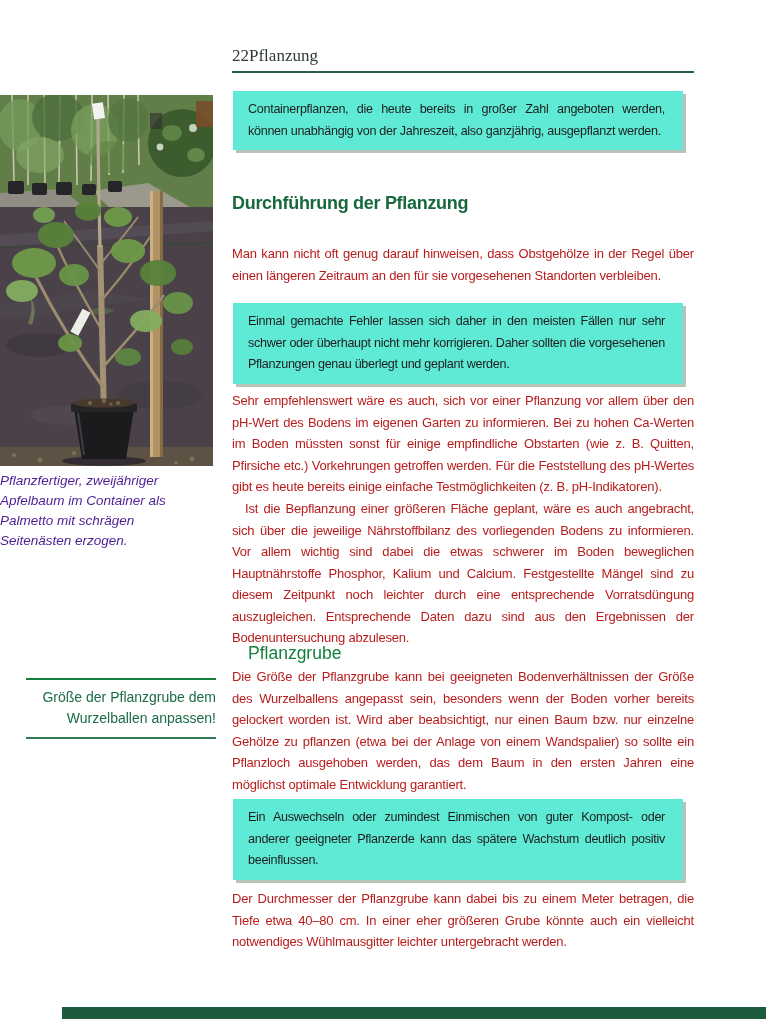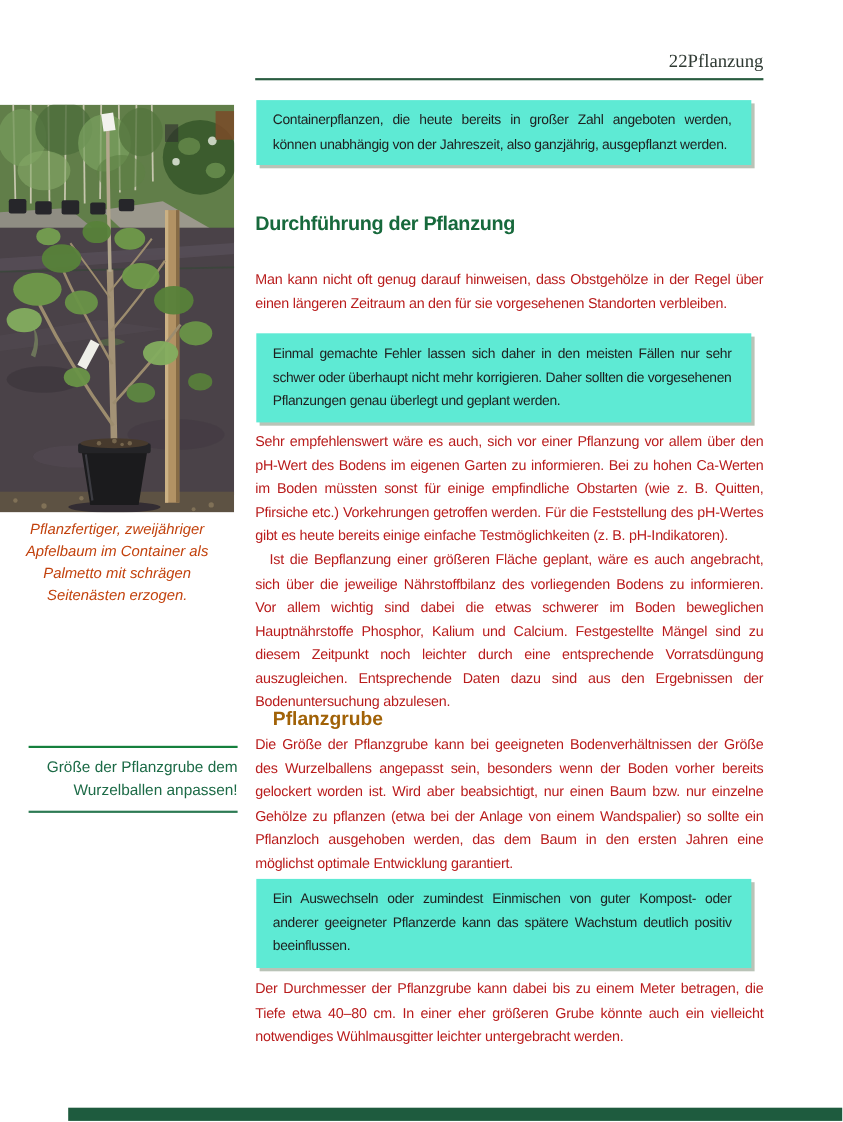--- a/index.html
+++ b/index.html
@@ -1,43 +1,43 @@
 <!DOCTYPE html>
 <html lang="de"><head>
 <meta charset="utf-8">
 <style>
   html,body{margin:0;padding:0;background:#ffffff;}
   .page{position:relative;width:766px;height:1020px;background:#ffffff;overflow:hidden;
         font-family:"Liberation Sans","DejaVu Sans",sans-serif;}
   
   .pagehead{position:absolute;left:232px;top:46px;width:462px;display:flex;
-            justify-content:flex-end;align-items:flex-end;
+            justify-content:flex-start;align-items:flex-end;
             border-bottom:2px solid #2a5c41;padding-bottom:5px;
             font-family:"Liberation Serif","DejaVu Serif",serif;
             font-size:17px;color:#2f3a33;}
   
   .photo{position:absolute;left:0;top:95px;width:213px;height:371px;overflow:hidden;}
-  .caption{position:absolute;left:0;top:471px;width:213px;text-align:center;
-           font-style:italic;color:#c2410c;font-size:13.5px;line-height:20px;
+  .caption{position:absolute;left:0;top:471px;width:213px;text-align:left;
+           font-style:italic;color:#4c1d95;font-size:13.5px;line-height:20px;
            white-space:pre-line;}
   .margin-note{position:absolute;left:26px;top:678px;width:190px;text-align:right;
            color:#1d6b47;font-size:14px;line-height:21px;padding:7px 0 8px 0;
            border-top:2px solid #15803d;border-bottom:2px solid #2d7a54;
            white-space:pre-line;}
   
   .blk{position:absolute;left:232px;width:462px;font-size:13px;line-height:21.5px;
        color:#b91c1c;text-align:justify;letter-spacing:-0.2px;hyphens:auto;}
   .box{position:absolute;left:233px;width:450px;box-sizing:border-box;
        padding:8px 18px 8px 15px;background:#5eead4;box-shadow:3px 3px 0 #b9c3b7;
        font-size:12.6px;line-height:21.5px;letter-spacing:-0.3px;color:#1e1e1e;
        text-align:justify;hyphens:auto;}
   .h1{position:absolute;left:232px;top:193px;width:462px;margin:0;
       font-size:18px;font-weight:bold;color:#17693c;letter-spacing:-0.3px;}
   .h2{position:absolute;left:232px;top:643px;width:462px;margin:0;
-      padding-left:16px;font-size:17.5px;font-weight:bold;color:#a16207;
+      padding-left:16px;font-size:17.5px;font-weight:normal;color:#15803d;
       box-sizing:border-box;}
   .indent{text-indent:13px;}
   .footer-bar{position:absolute;left:62px;top:1007px;width:704px;height:12px;
       background:#1e5b3e;}
 </style>
 </head>
 <body>
 
 <div class="page">
 

